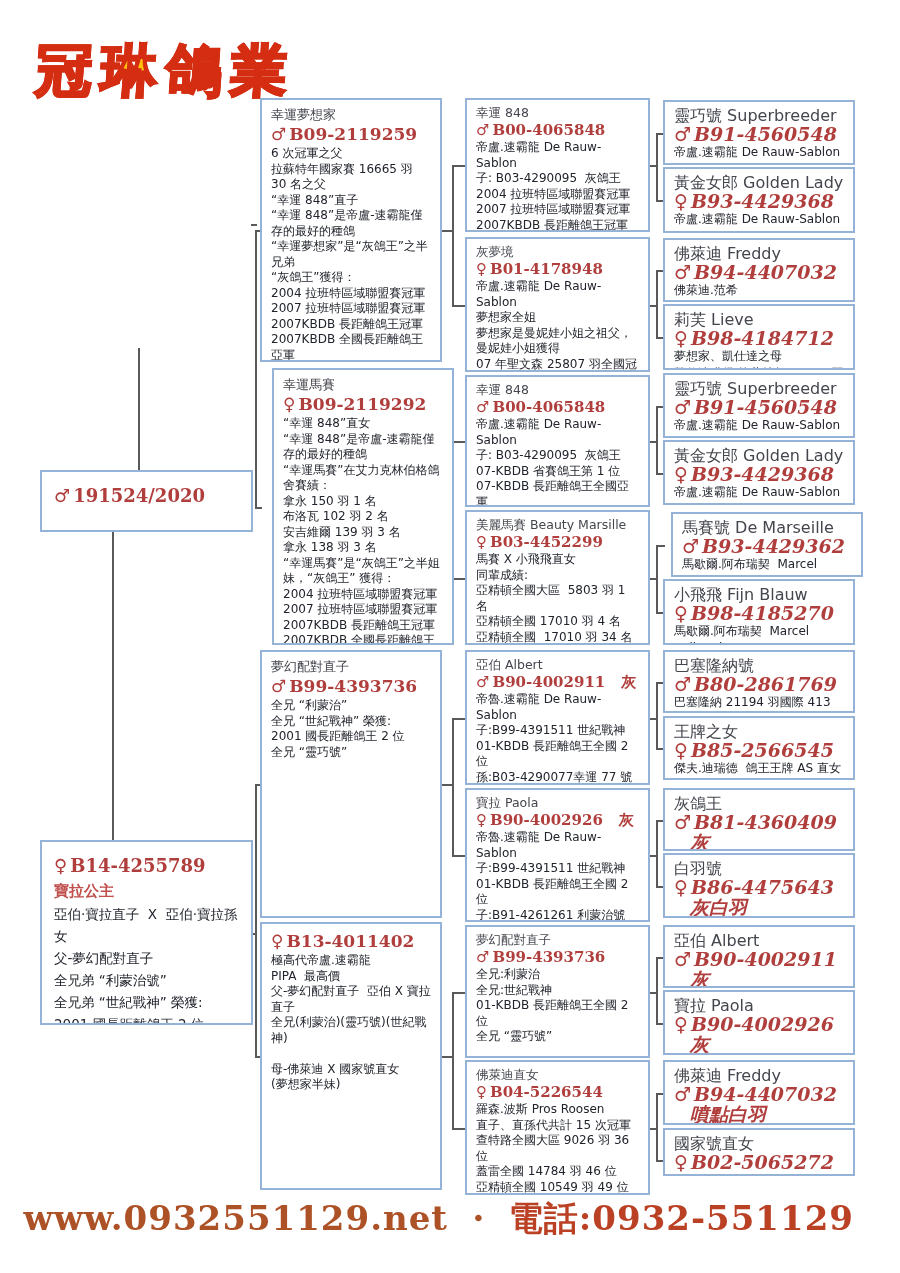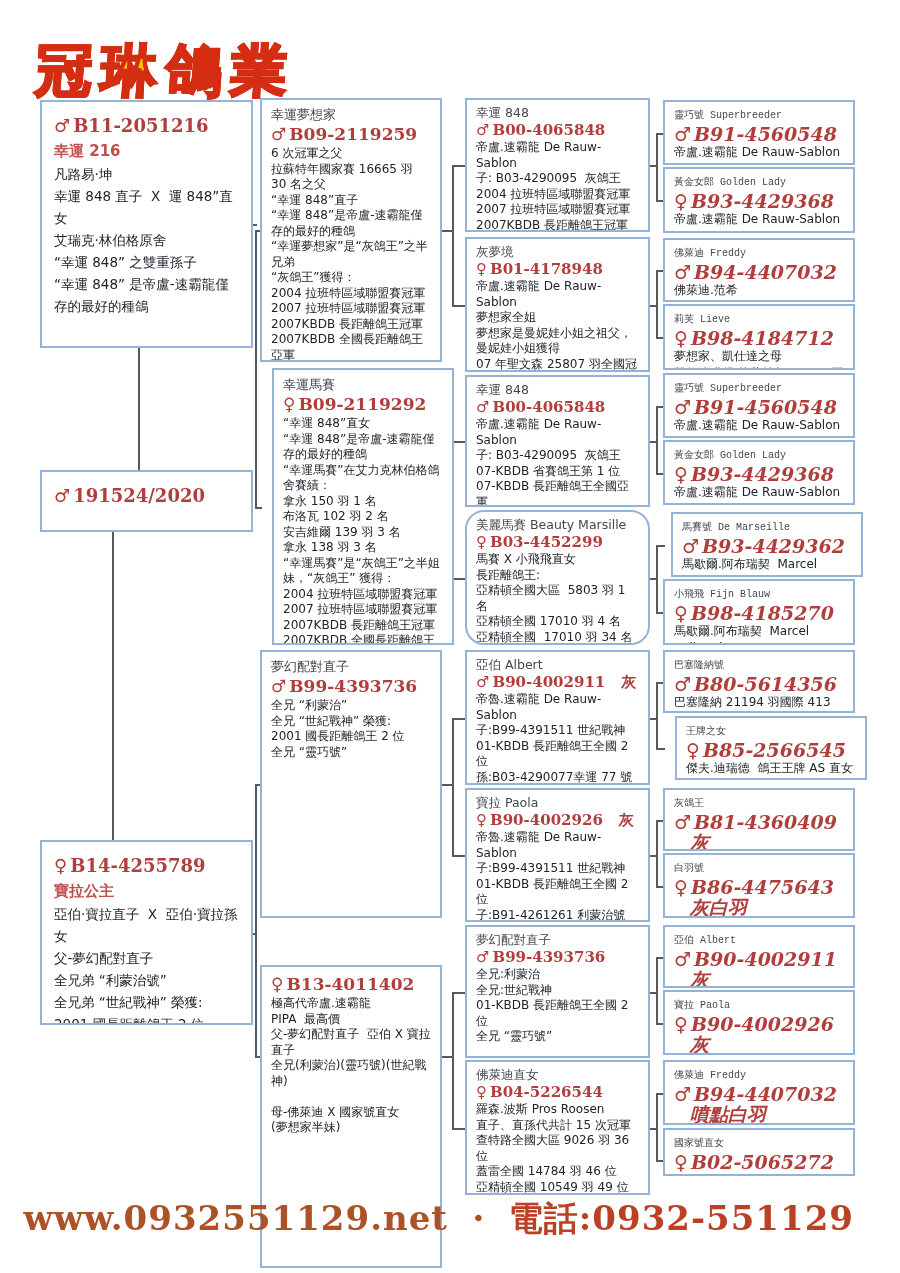--- a/index.html
+++ b/index.html
@@ -24,21 +24,21 @@
   .col1{font-size:13.5px;line-height:22px;padding:10px 12px;}
   .col1 .ring-row{font-size:18px;line-height:27px;}
   .col1 .red-name{font-size:15px;line-height:24px;}
   .col2{font-size:12px;line-height:15.5px;padding:6px 9px;}
   .col2 .title{font-size:13px;line-height:17px;}
   .col2 .ring-row{font-size:17px;line-height:23px;}
   .col3{font-size:12px;line-height:15.5px;padding:5px 9px;}
   .col3 .title{font-size:12.5px;line-height:16px;}
   .col3 .ring-row{font-size:15px;line-height:19px;}
   .col4{font-size:12px;line-height:17px;padding:5px 9px;}
-  .col4 .title{font-size:10px;line-height:17px;font-family:Liberation Mono, monospace;}
+  .col4 .title{font-size:16px;line-height:17px;}
   .col4 .ring-row{font-size:19px;line-height:20px;font-style:italic;}
   .footer{position:absolute;top:1196px;right:46px;font-family:"DejaVu Serif",serif;
           font-weight:bold;font-size:34px;color:#ad5127;letter-spacing:1px;}
   .footer .phone{color:#bb4125;}
 </style>
 </head>
 <body>
 
 <div class="page">
   <div class="logo">冠琳鴿業</div>
@@ -94,29 +94,20 @@
       <div class="conn" style="left: 656px; top: 956.5px; width: 2px; height: 66px;"></div>
       <div class="conn" style="left: 648px; top: 991.5px; width: 10px; height: 2px;"></div>
       <div class="conn" style="left: 656px; top: 956.5px; width: 9px; height: 2px;"></div>
       <div class="conn" style="left: 656px; top: 1022.5px; width: 9px; height: 2px;"></div>
       <div class="conn" style="left: 656px; top: 1092.5px; width: 2px; height: 67.5px;"></div>
       <div class="conn" style="left: 648px; top: 1127.5px; width: 10px; height: 2px;"></div>
       <div class="conn" style="left: 656px; top: 1092.5px; width: 9px; height: 2px;"></div>
       <div class="conn" style="left: 656px; top: 1160px; width: 9px; height: 2px;"></div>
       <div class="conn" style="left: 138px; top: 348px; width: 2px; height: 122px;"></div>
       <div class="conn" style="left: 112px; top: 532px; width: 2px; height: 308px;"></div>
-      <div class="box col1" style="left: 40px; top: 100px; width: 213px; height: 248px;">
-        <div class="ring-row"><span class="sex">♂</span><span class="ring">B11-2051216</span></div>
-        <div class="red-name">幸運 216</div>
-        <div class="line">凡路易·坤</div>
-        <div class="line">幸運 848 直子  X  運 848”直女</div>
-        <div class="line">艾瑞克·林伯格原舍</div>
-        <div class="line">“幸運 848” 之雙重孫子</div>
-        <div class="line">“幸運 848” 是帝盧-速霸龍僅存的最好的種鴿</div>
-      </div>
       <div class="box col1" style="left: 40px; top: 470px; width: 213px; height: 62px;">
         <div class="ring-row"><span class="sex">♂</span><span class="ring">191524/2020</span></div>
       </div>
       <div class="box col1" style="left: 40px; top: 840px; width: 213px; height: 185px;">
         <div class="ring-row"><span class="sex">♀</span><span class="ring">B14-4255789</span></div>
         <div class="red-name">寶拉公主</div>
         <div class="line">亞伯·寶拉直子  X  亞伯·寶拉孫女</div>
         <div class="line">父-夢幻配對直子</div>
         <div class="line">全兄弟 “利蒙治號”</div>
         <div class="line">全兄弟 “世紀戰神” 榮獲:</div>
@@ -153,21 +144,21 @@
         <div class="line">2007KBDB 全國長距離鴿王亞軍</div>
       </div>
       <div class="box col2" style="left: 260px; top: 650px; width: 182px; height: 268px;">
         <div class="title">夢幻配對直子</div>
         <div class="ring-row"><span class="sex">♂</span><span class="ring">B99-4393736</span></div>
         <div class="line">全兄 “利蒙治”</div>
         <div class="line">全兄 “世紀戰神” 榮獲:</div>
         <div class="line">2001 國長距離鴿王 2 位</div>
         <div class="line">全兄 “靈巧號”</div>
       </div>
-      <div class="box col2" style="left: 260px; top: 922px; width: 182px; height: 303px; margin-top: 43px;">
+      <div class="box col2" style="left: 260px; top: 922px; width: 182px; height: 268px;">
         <div class="ring-row"><span class="sex">♀</span><span class="ring">B13-4011402</span></div>
         <div class="line">極高代帝盧.速霸龍</div>
         <div class="line">PIPA  最高價</div>
         <div class="line">父-夢幻配對直子  亞伯 X 寶拉直子</div>
         <div class="line">全兄(利蒙治)(靈巧號)(世紀戰神)</div>
         <div class="line"></div>
         <div class="line">母-佛萊迪 X 國家號直女</div>
         <div class="line">(夢想家半妹)</div>
       </div>
       <div class="box col3" style="left: 465px; top: 98px; width: 185px; height: 134px;">
@@ -189,25 +180,25 @@
         <div class="line">07 年聖文森 25807 羽全國冠軍</div>
       </div>
       <div class="box col3" style="left: 465px; top: 375px; width: 185px; height: 132px;">
         <div class="title">幸運 848</div>
         <div class="ring-row"><span class="sex">♂</span><span class="ring">B00-4065848</span></div>
         <div class="line">帝盧.速霸龍 De Rauw-Sablon</div>
         <div class="line">子: B03-4290095  灰鴿王</div>
         <div class="line">07-KBDB 省賽鴿王第 1 位</div>
         <div class="line">07-KBDB 長距離鴿王全國亞軍</div>
       </div>
-      <div class="box col3" style="left: 465px; top: 510px; width: 185px; height: 135px; border-radius: 19px;">
+      <div class="box col3" style="left: 465px; top: 510px; width: 185px; height: 135px;">
         <div class="title">美麗馬賽 Beauty Marsille</div>
         <div class="ring-row"><span class="sex">♀</span><span class="ring">B03-4452299</span></div>
         <div class="line">馬賽 X 小飛飛直女</div>
-        <div class="line">長距離鴿王:</div>
+        <div class="line">同輩成績:</div>
         <div class="line">亞精頓全國大區  5803 羽 1 名</div>
         <div class="line">亞精頓全國 17010 羽 4 名</div>
         <div class="line">亞精頓全國  17010 羽 34 名</div>
       </div>
       <div class="box col3" style="left: 465px; top: 650px; width: 185px; height: 135px;">
         <div class="title">亞伯  Albert</div>
         <div class="ring-row"><span class="sex">♂</span><span class="ring">B90-4002911</span><span class="suffix">灰</span></div>
         <div class="line">帝魯.速霸龍 De Rauw-Sablon</div>
         <div class="line">子:B99-4391511 世紀戰神</div>
         <div class="line">01-KBDB 長距離鴿王全國 2 位</div>
@@ -278,24 +269,24 @@
         <div class="line">Aelbrecht</div>
       </div>
       <div class="box col4" style="left: 663px; top: 579px; width: 192px; height: 66px;">
         <div class="title">小飛飛  Fijn Blauw</div>
         <div class="ring-row"><span class="sex">♀</span><span class="ring">B98-4185270</span></div>
         <div class="line">馬歇爾.阿布瑞契  Marcel</div>
         <div class="line">Aelbrecht</div>
       </div>
       <div class="box col4" style="left: 663px; top: 650px; width: 192px; height: 63px;">
         <div class="title">巴塞隆納號</div>
-        <div class="ring-row"><span class="sex">♂</span><span class="ring">B80-5614356</span></div>
+        <div class="ring-row"><span class="sex">♂</span><span class="ring">B80-2861769</span></div>
         <div class="line">巴塞隆納 21194 羽國際 413 位</div>
       </div>
-      <div class="box col4" style="left: 663px; top: 716px; width: 192px; height: 64px; margin-left: 12px;">
+      <div class="box col4" style="left: 663px; top: 716px; width: 192px; height: 64px;">
         <div class="title">王牌之女</div>
         <div class="ring-row"><span class="sex">♀</span><span class="ring">B85-2566545</span></div>
         <div class="line">傑夫.迪瑞德  鴿王王牌 AS 直女</div>
       </div>
       <div class="box col4" style="left: 663px; top: 788px; width: 192px; height: 63px;">
         <div class="title">灰鴿王</div>
         <div class="ring-row"><span class="sex">♂</span><span class="ring">B81-4360409</span><span class="suffix">灰</span></div>
         <div class="line">1984 KBDB 長距離鴿王 5 位</div>
       </div>
       <div class="box col4" style="left: 663px; top: 853px; width: 192px; height: 65px;">

